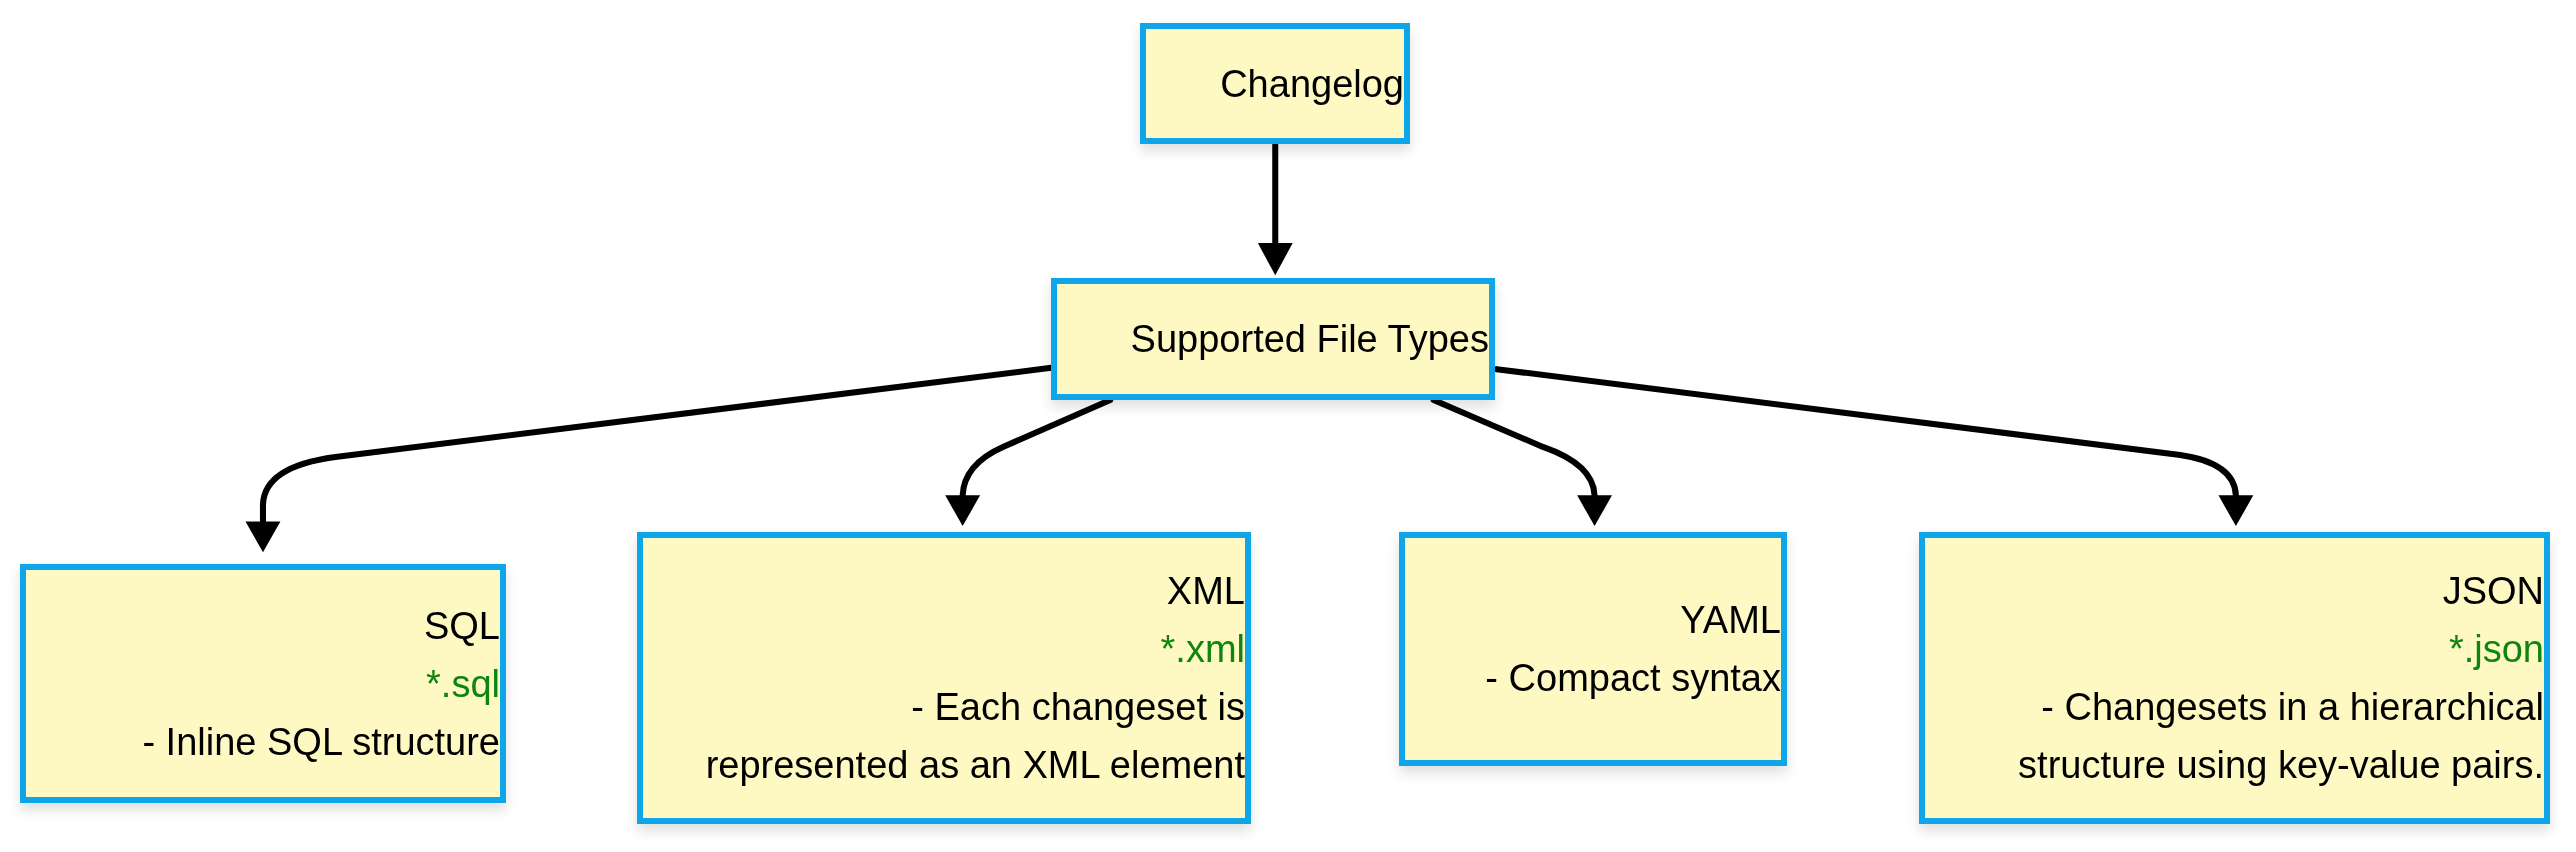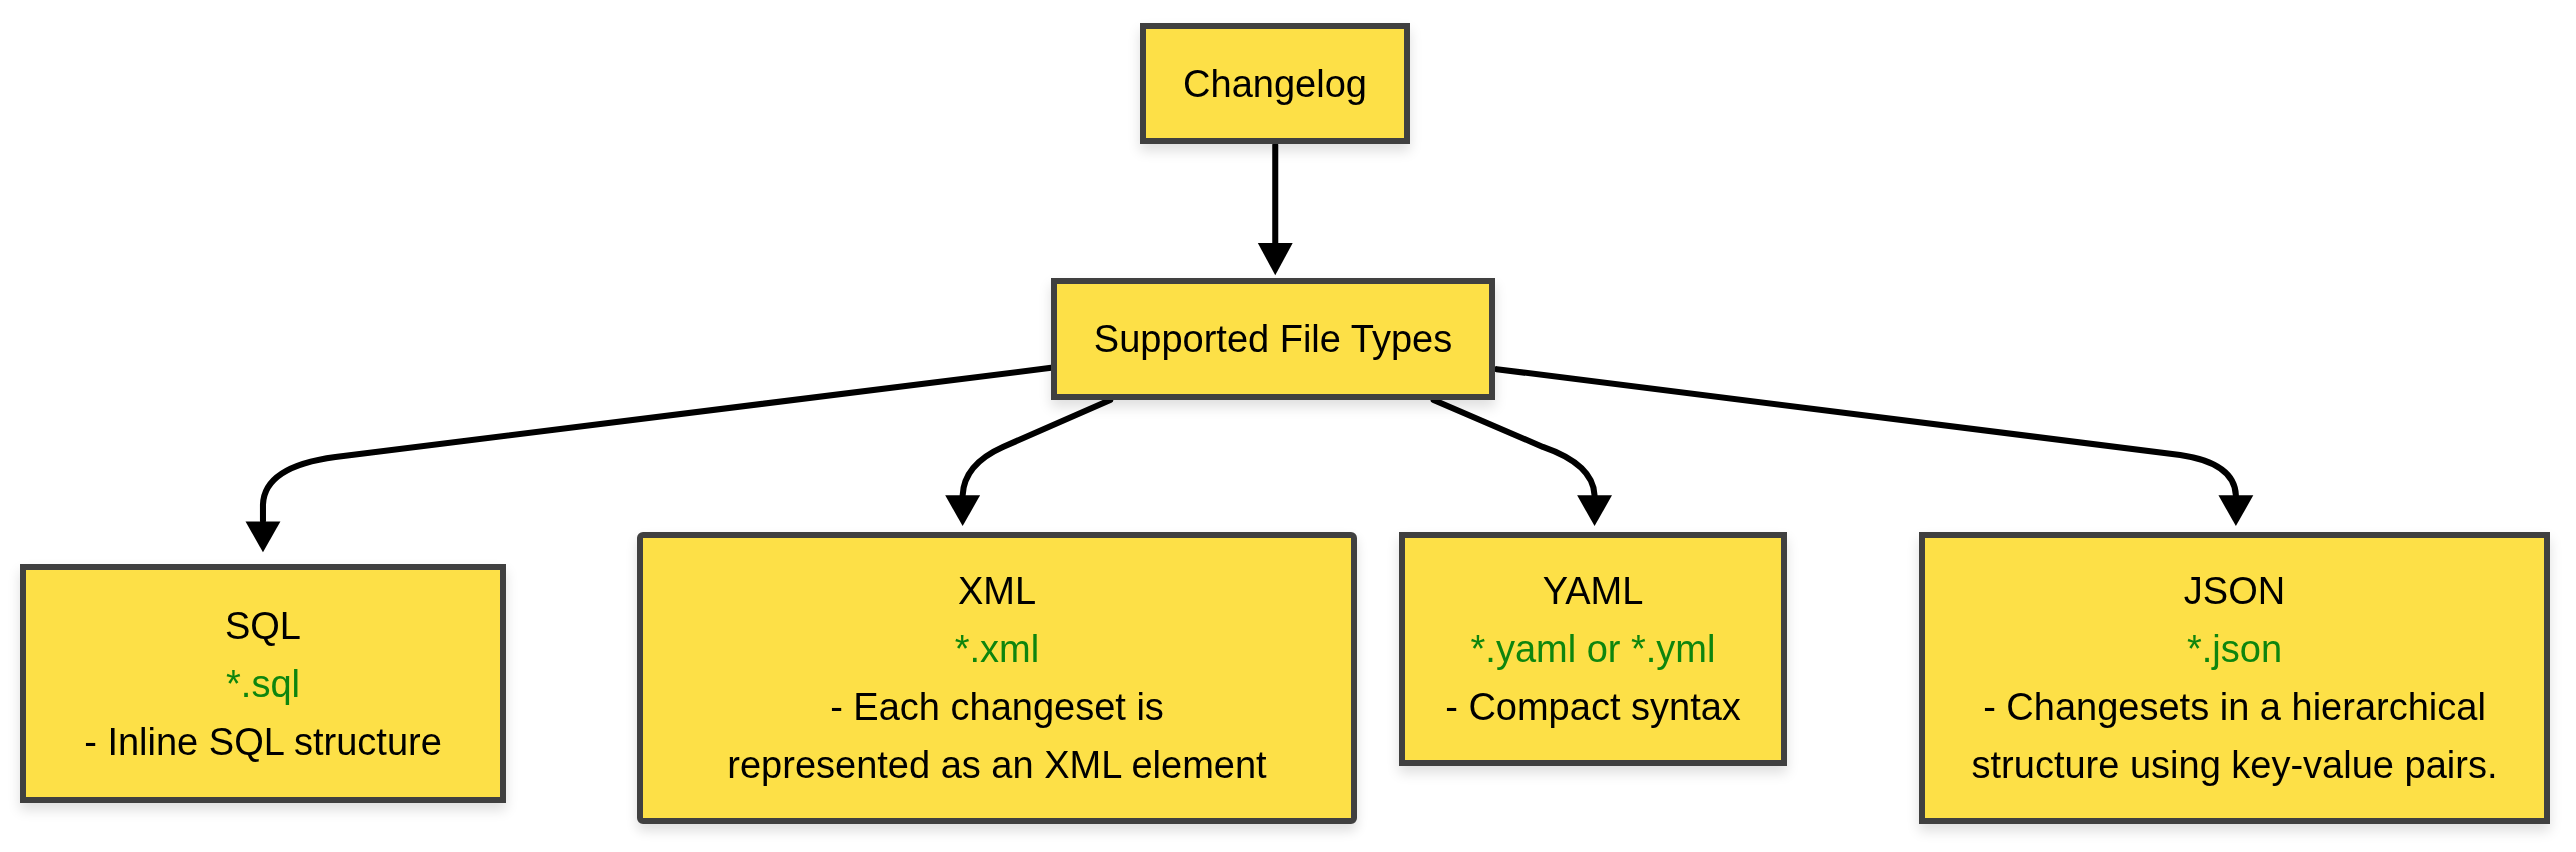--- a/index.html
+++ b/index.html
@@ -30,39 +30,39 @@
     stroke-linecap: round;
     stroke-linejoin: round;
   }
   .edge-head {
     fill: #000000;
     stroke: none;
   }
   .node {
     position: absolute;
     box-sizing: border-box;
-    background: #fde047;
-    border: 6px solid #404040;
+    background: #fef9c3;
+    border: 6px solid #0ea5e9;
     box-shadow: 0 6.7px 12px rgba(0,0,0,0.13);
     display: flex;
     flex-direction: column;
-    align-items: center;
+    align-items: flex-end;
     justify-content: center;
     text-align: center;
     font-size: 38px;
     line-height: 58px;
     white-space: nowrap;
   }
   .node .line { display: block; }
   .node .pattern { color: #0e850e; }
 
   #node-changelog { left: 1140px; top: 23px;  width: 270px; height: 121px; }
   #node-supported { left: 1051px; top: 278px; width: 444px; height: 122px; }
   #node-sql       { left: 20px;   top: 564px; width: 486px; height: 239px; }
-  #node-xml       { left: 637px;  top: 532px; width: 720px; height: 292px; border-radius: 6px; }
+  #node-xml       { left: 637px;  top: 532px; width: 614px; height: 292px; }
   #node-yaml      { left: 1399px; top: 532px; width: 388px; height: 234px; }
   #node-json      { left: 1919px; top: 532px; width: 631px; height: 292px; }
 </style>
 </head>
 <body>
 
 <div class="stage">
 
   <svg class="edge-layer" viewBox="0 0 3840 1271" xmlns="http://www.w3.org/2000/svg">
 
@@ -108,21 +108,20 @@
 
   <div class="node" id="node-xml">
     <span class="line">XML</span>
     <span class="line pattern">*.xml</span>
     <span class="line">- Each changeset is</span>
     <span class="line">represented as an XML element</span>
   </div>
 
   <div class="node" id="node-yaml">
     <span class="line">YAML</span>
-    <span class="line pattern">*.yaml or *.yml</span>
     <span class="line">- Compact syntax</span>
   </div>
 
   <div class="node" id="node-json">
     <span class="line">JSON</span>
     <span class="line pattern">*.json</span>
     <span class="line">- Changesets in a hierarchical</span>
     <span class="line">structure using key-value pairs.</span>
   </div>
 

